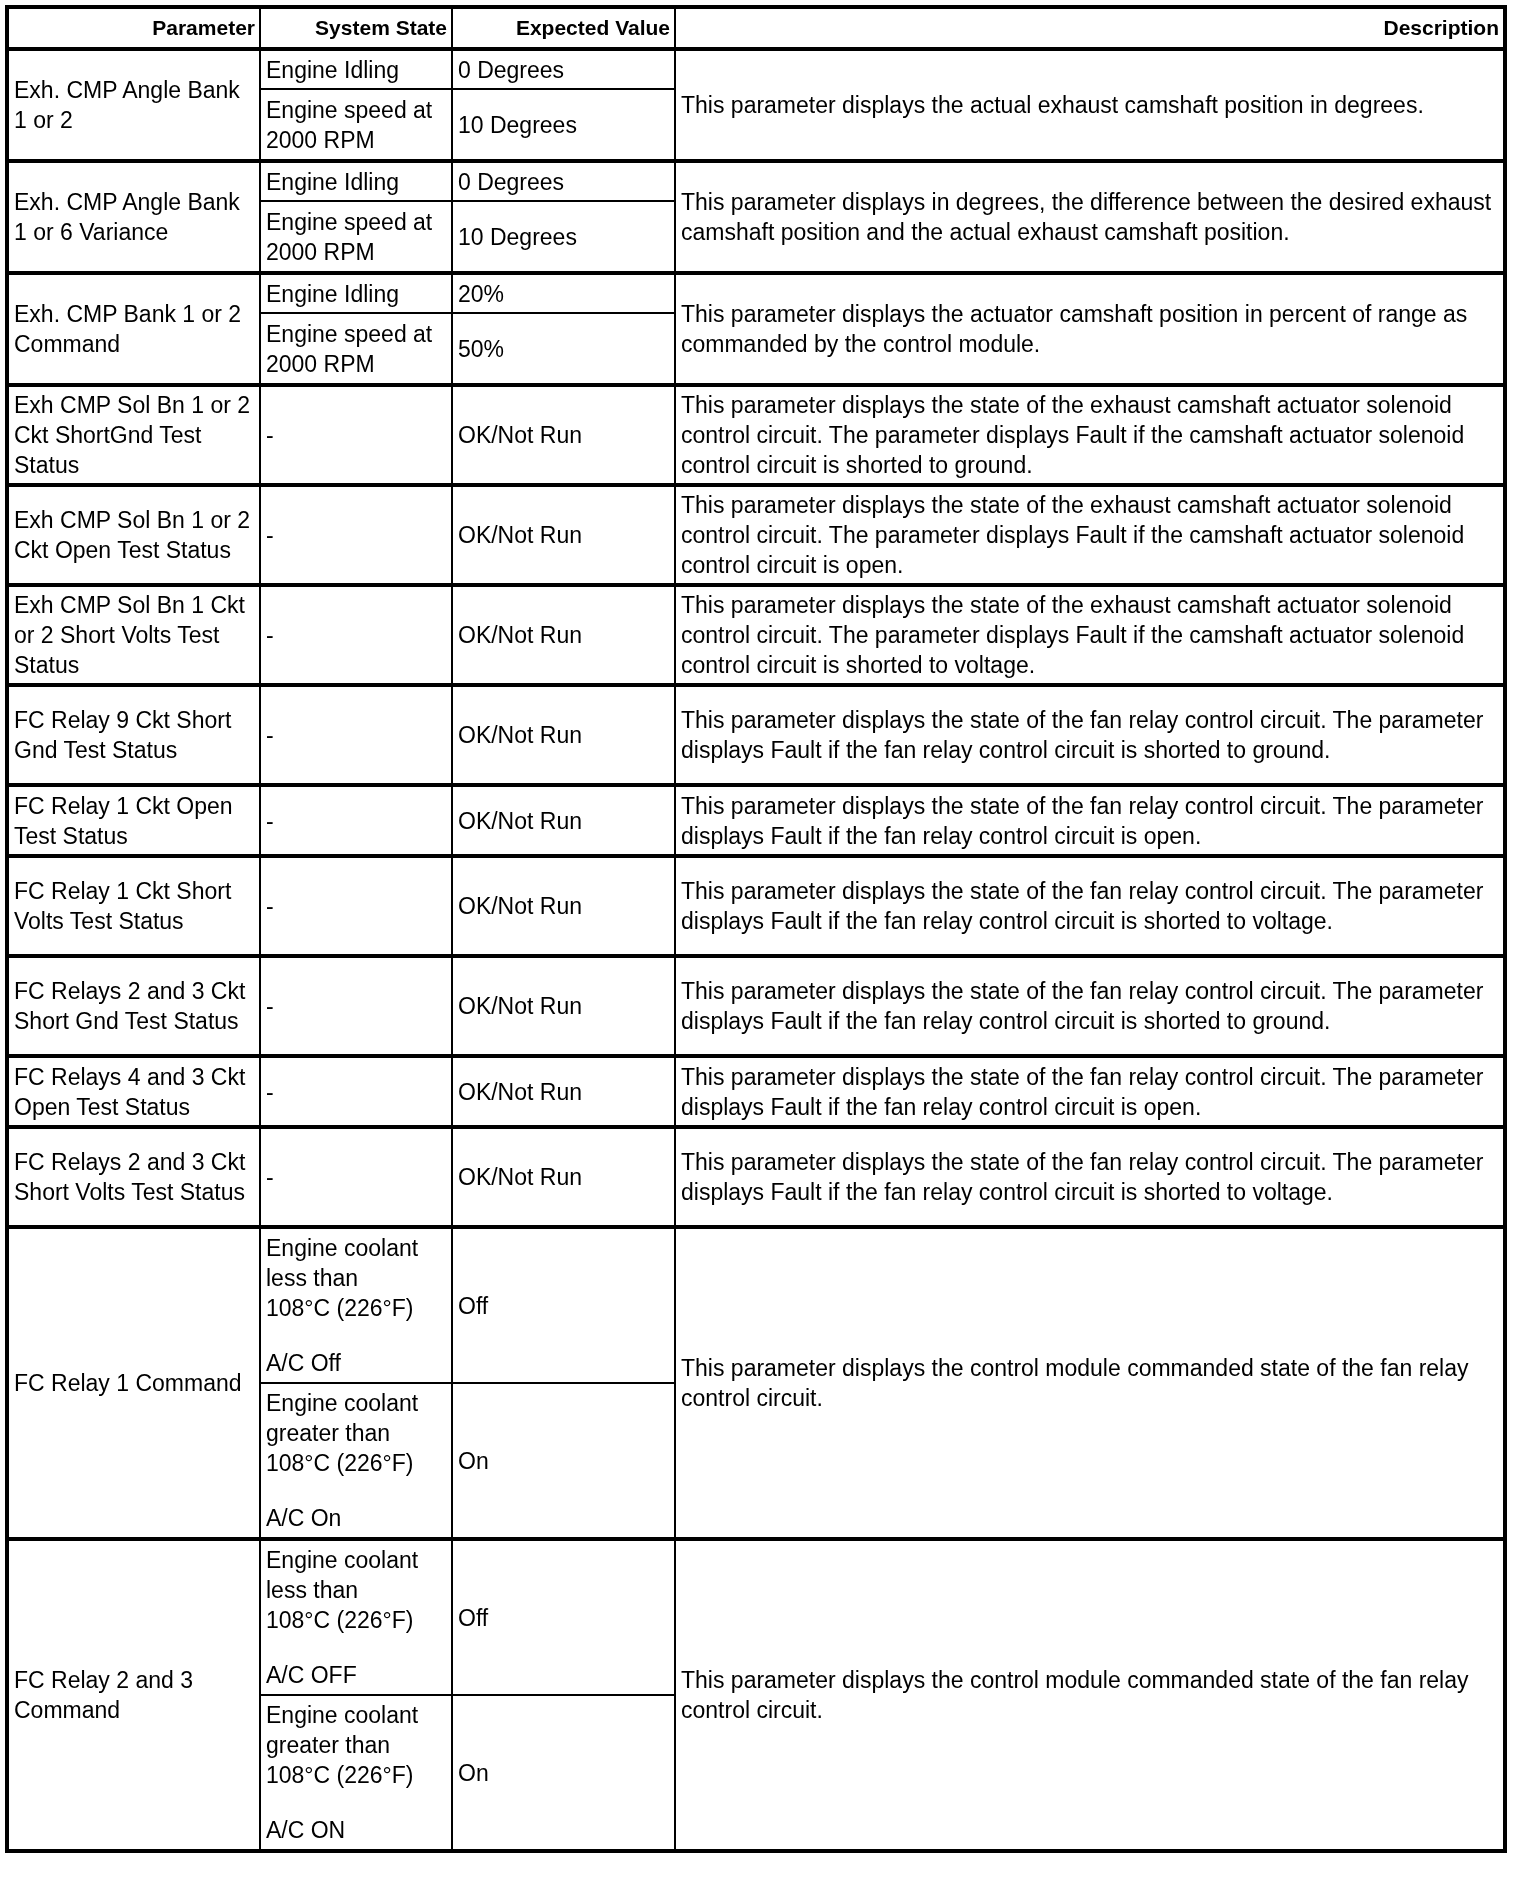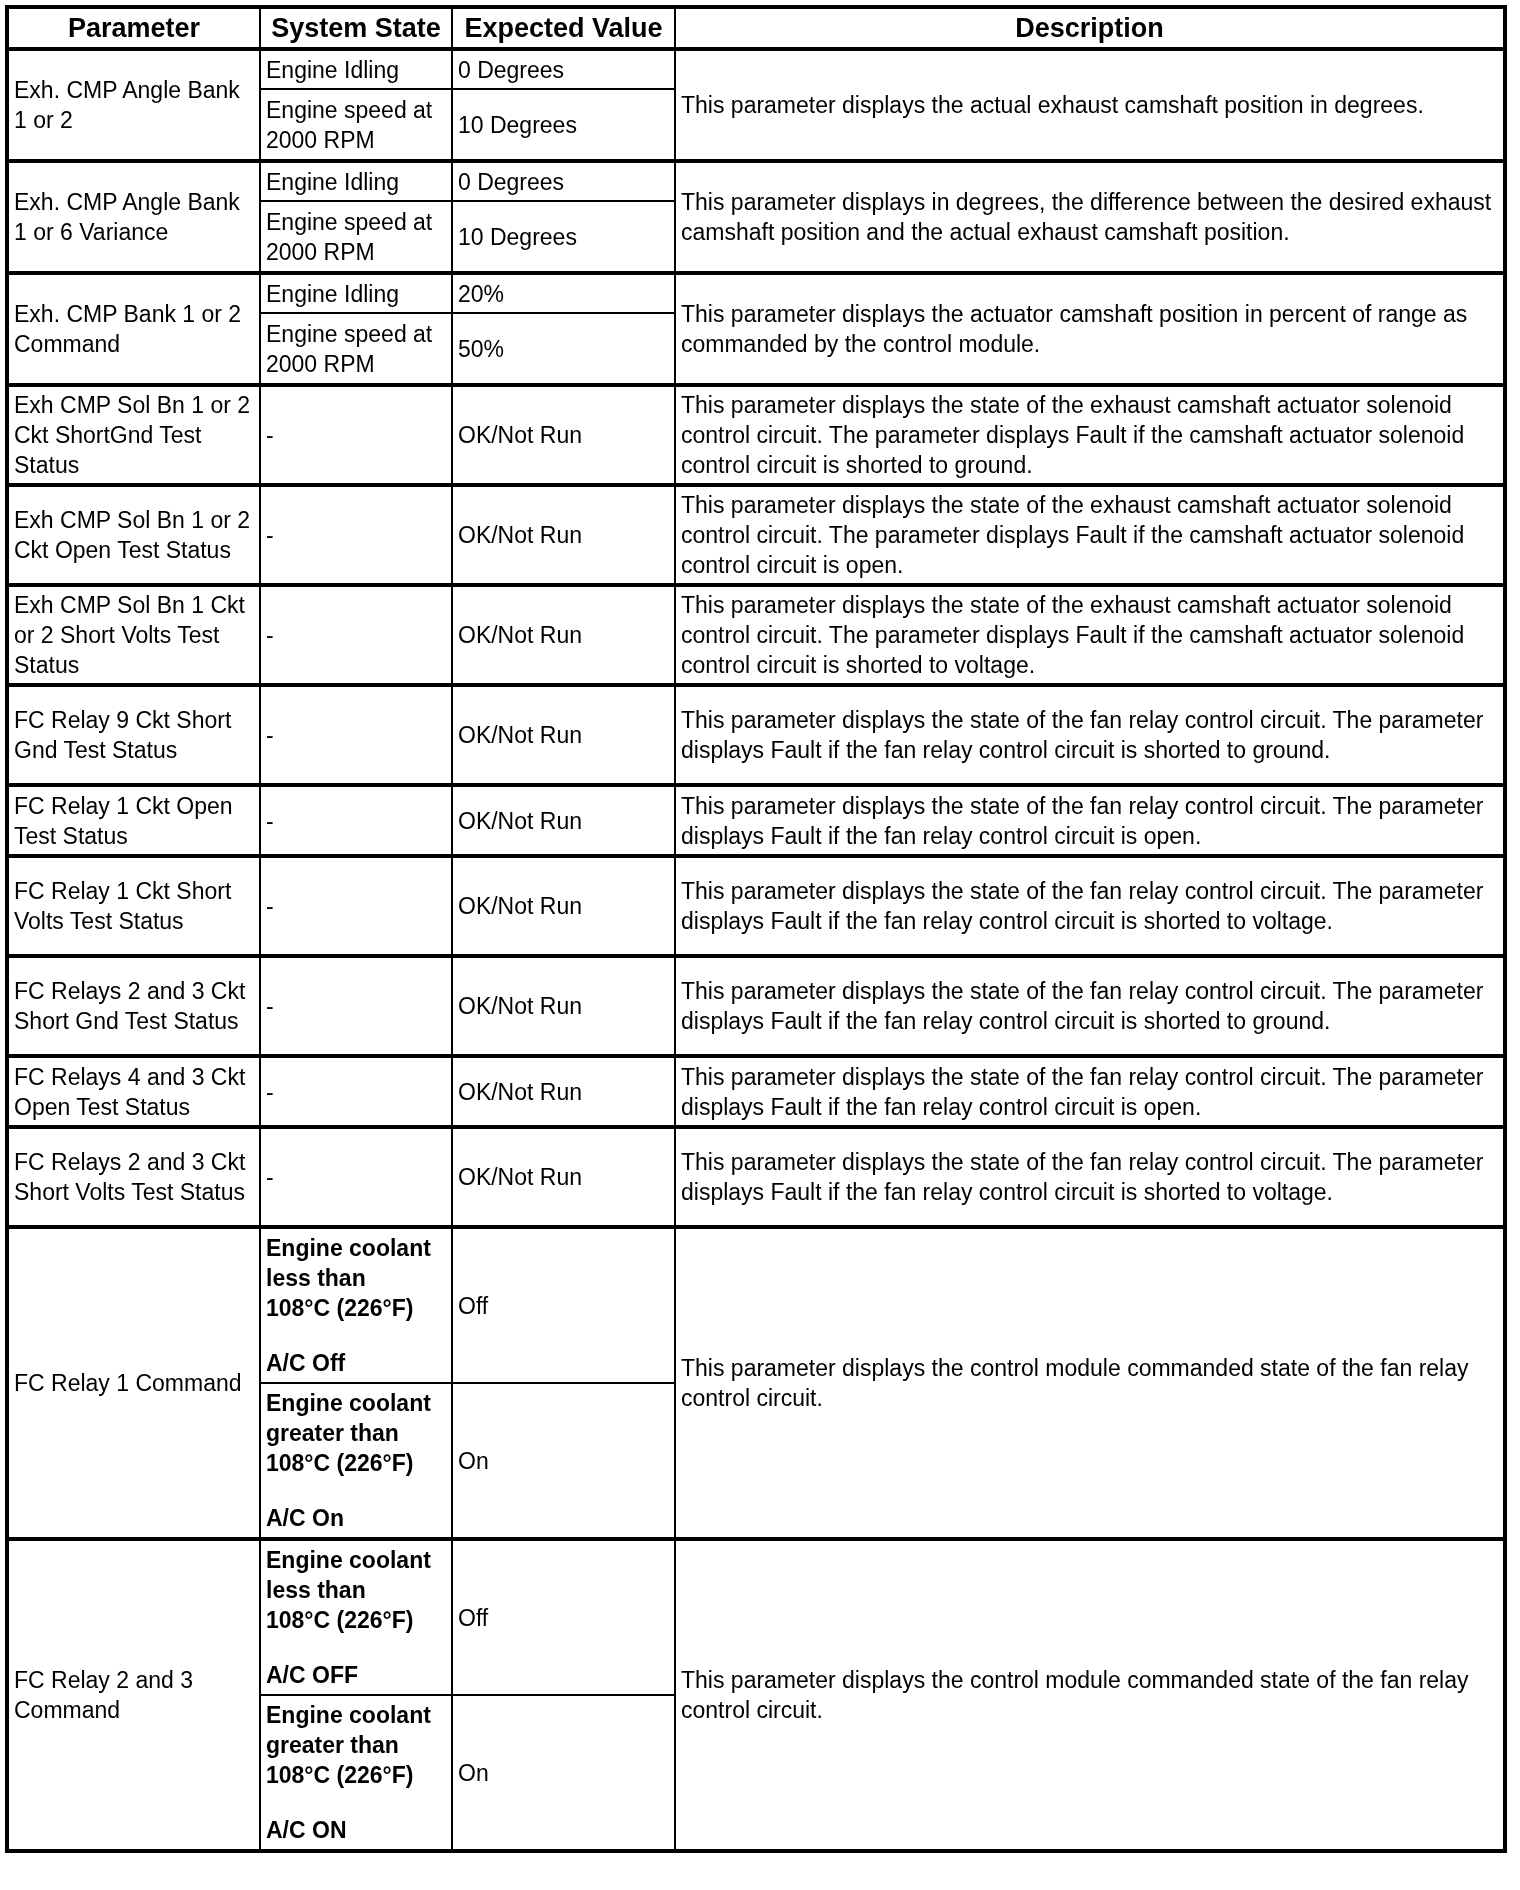--- a/index.html
+++ b/index.html
@@ -12,36 +12,36 @@
     border: 4px solid #000;
     font-size: 23px;
     line-height: 30px;
   }
   table.params col.c1 { width: 253px; }
   table.params col.c2 { width: 192px; }
   table.params col.c3 { width: 223px; }
   table.params col.c4 { width: auto; }
   table.params th {
     font-weight: bold;
-    text-align: center;
+    text-align: right;
     border: 2px solid #000;
     border-bottom: 4px solid #000;
     height: 38px;
     padding: 0 4px;
-    font-size: 27px;
+    font-size: 21px;
   }
   table.params td {
     border: 2px solid #000;
     vertical-align: middle;
     padding: 0 5px;
     text-align: left;
   }
   tr.grp-top td { border-top: 4px solid #000; }
   td.desc { padding-left: 6px; padding-right: 6px; }
-  .ss-multi span { display: block; font-weight: bold; }
+  .ss-multi span { display: block; }
   .ss-gap { display: block; height: 25px; }
   td.dash { padding-left: 4px; }
 </style>
 </head>
 <body>
 
 <table class="params">
   <colgroup>
       <col class="c1">
       <col class="c2">

